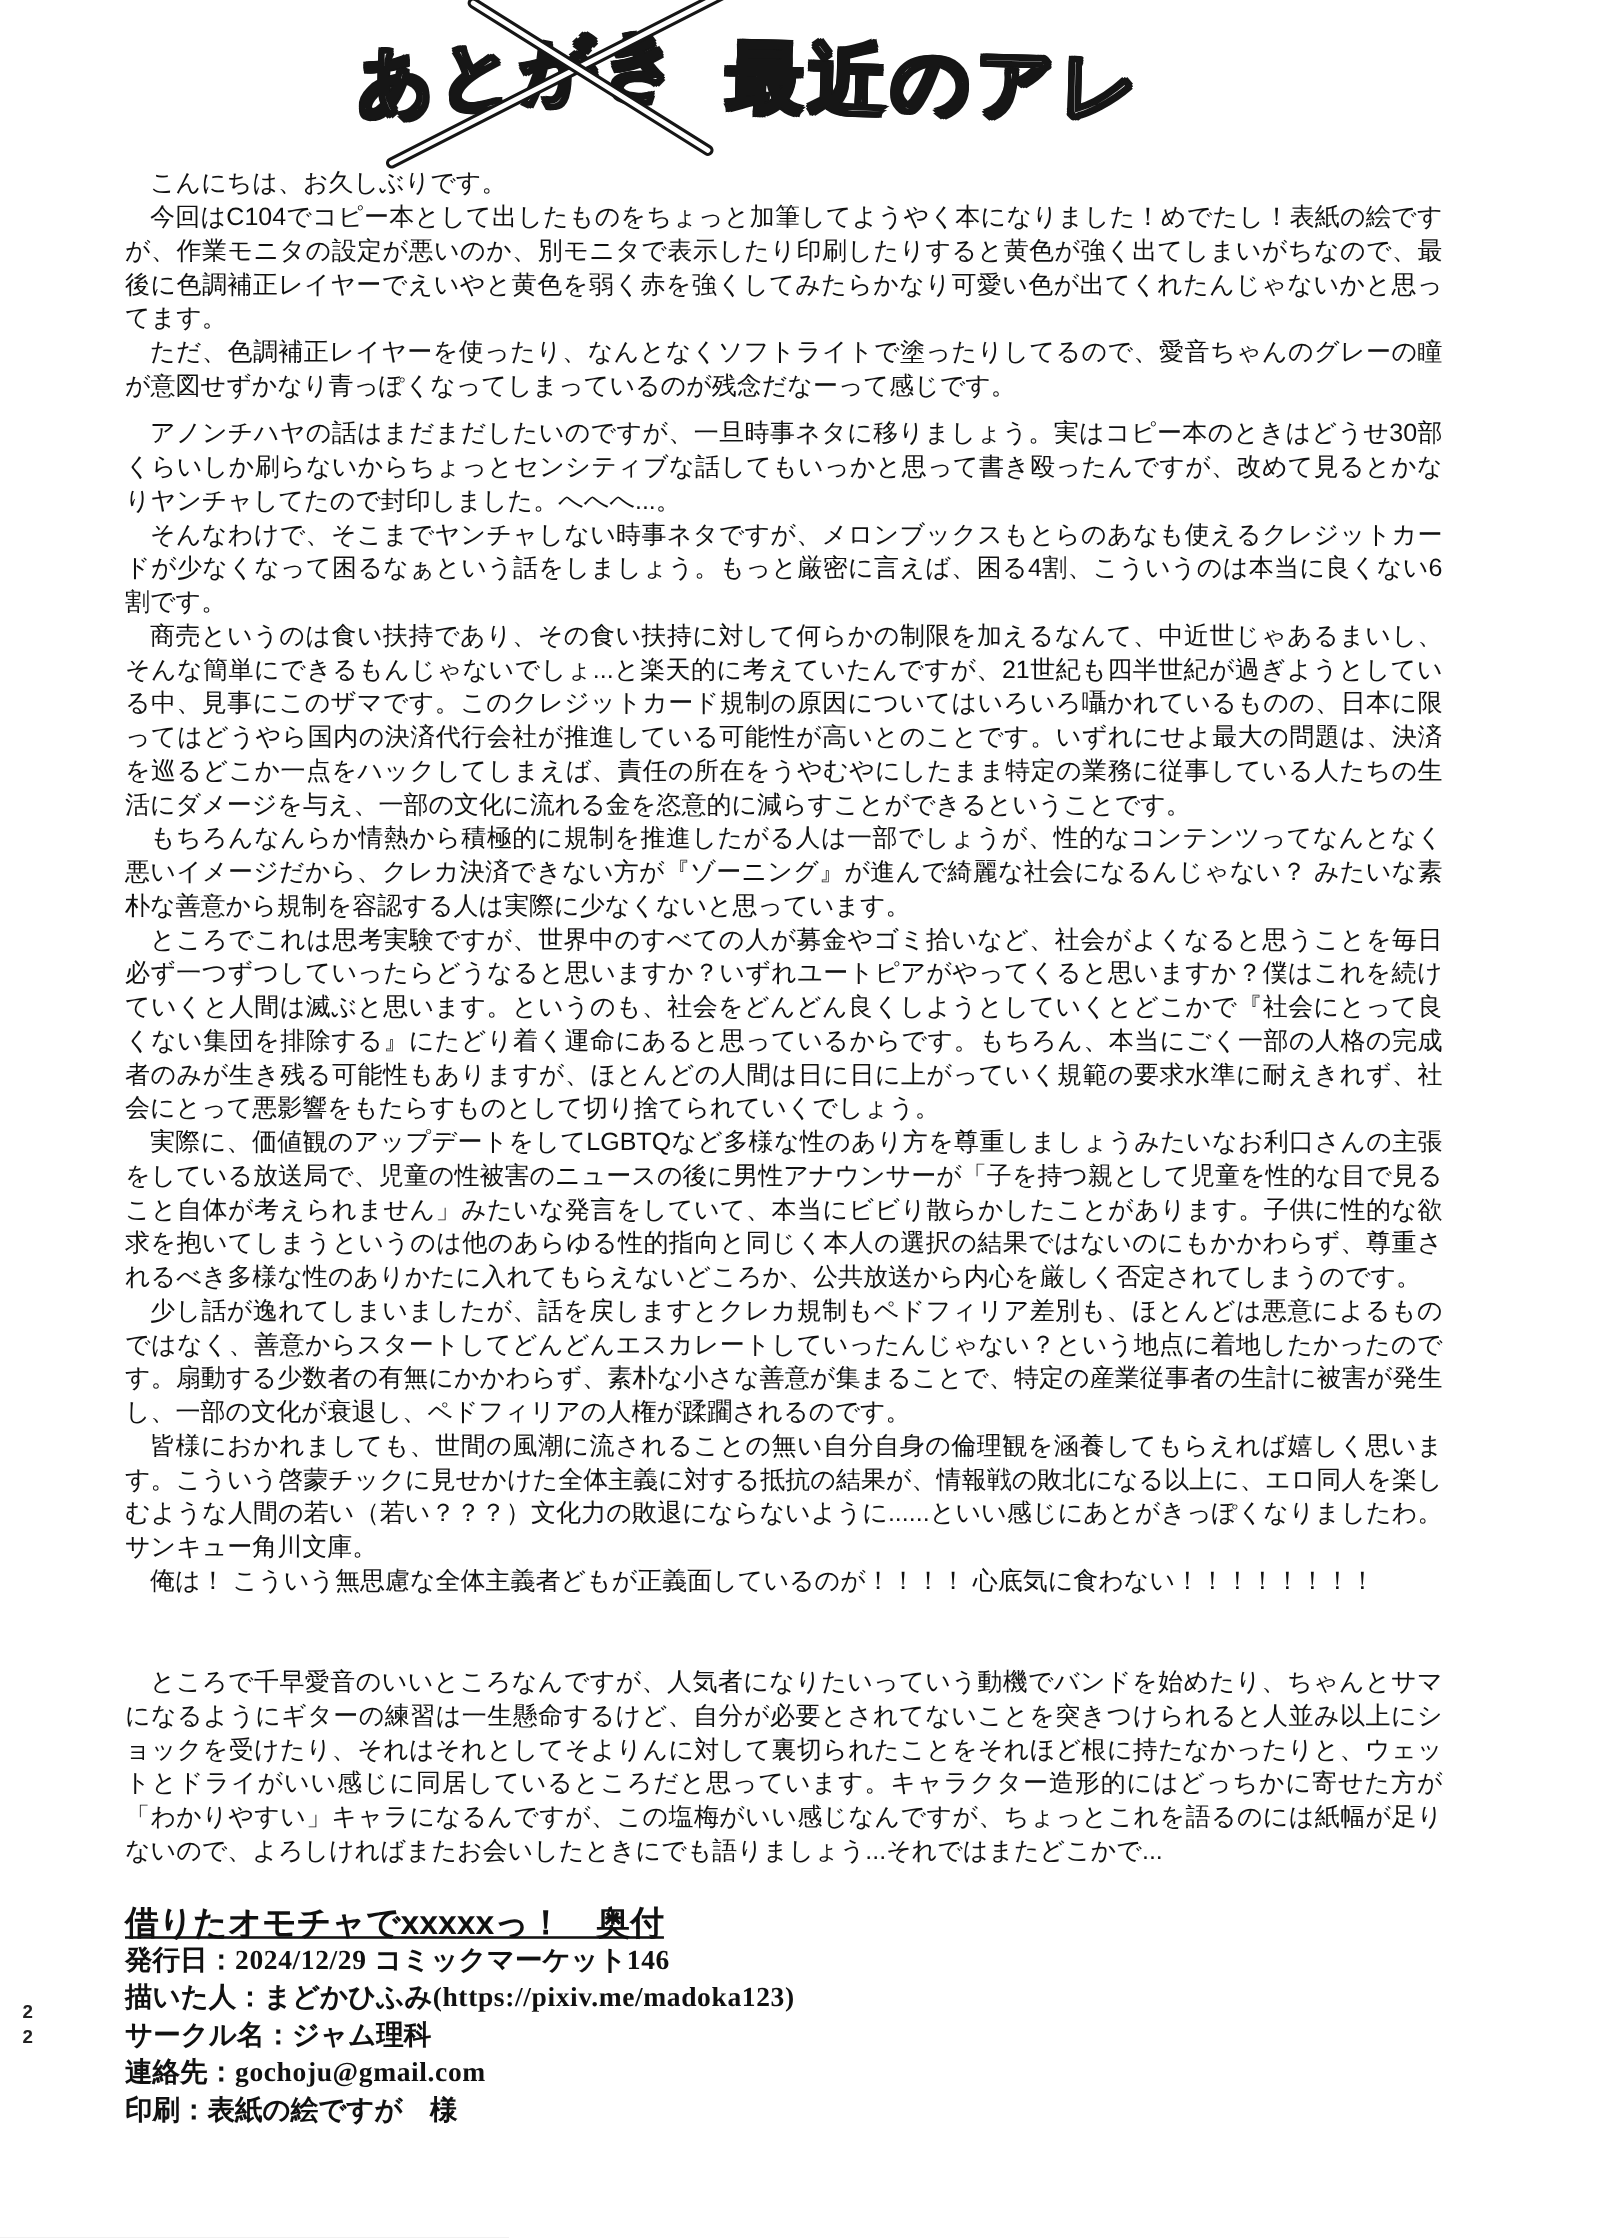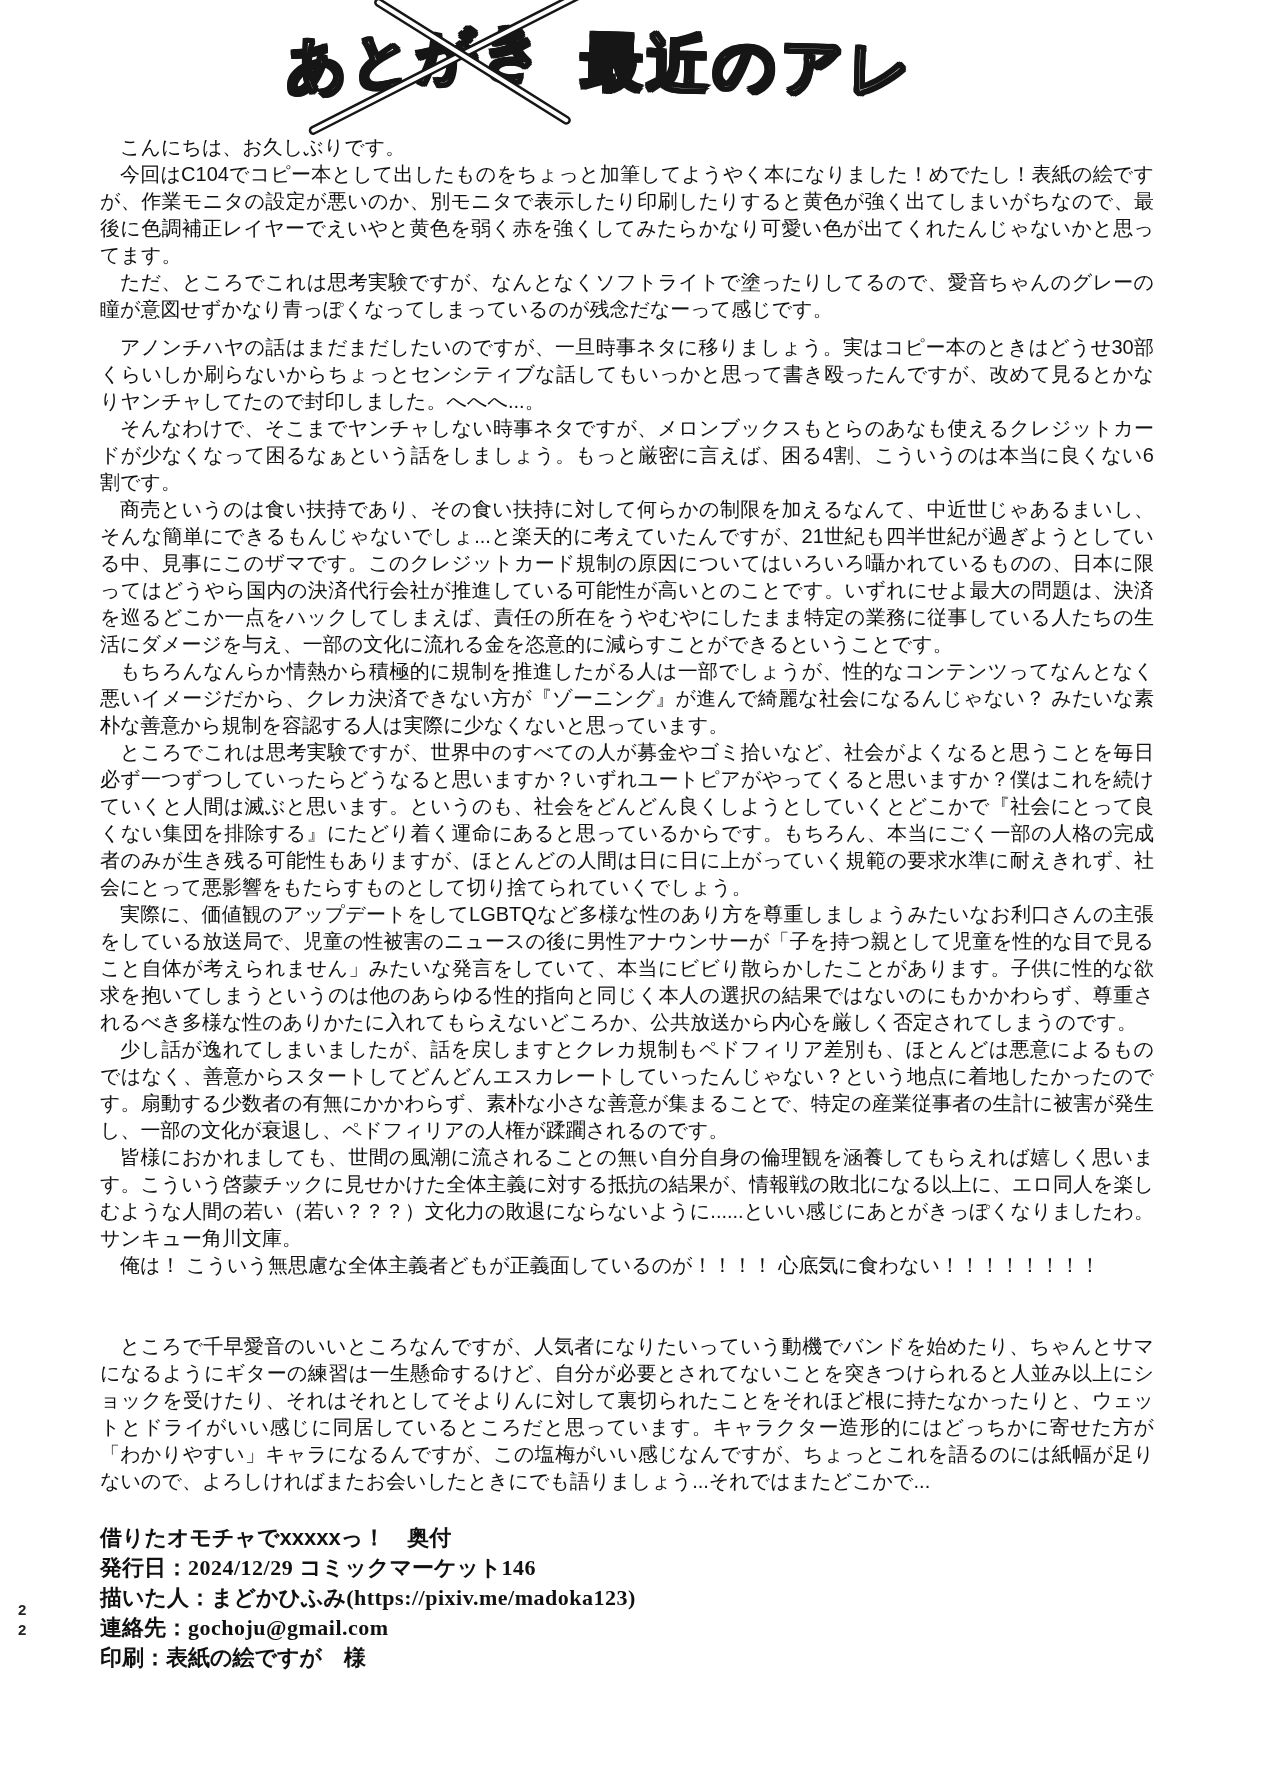--- a/index.html
+++ b/index.html
@@ -73,21 +73,21 @@
   .body-text p.gap-2 { margin-top: 54px; }
 
   
   .colophon {
     margin-top: 28px;
     font-size: 22px;
     line-height: 30px;
     font-weight: bold;
     text-align: left;
   }
-  .colophon .colophon-title { margin: 0 0 0 0; font-size: 22px; }
+  .colophon .colophon-title { margin: 0 0 0 0; font-size: 27px; text-decoration: underline; }
   .colophon-line { white-space: nowrap; }
   .colophon .serif {
     font-family: "Liberation Serif", serif;
     letter-spacing: 0.5px;
   }
 
   
   .page-number {
     position: absolute;
     left: 18px;
@@ -116,36 +116,37 @@
         <line x1="30%" y1="0%" x2="88%" y2="104%" stroke="#ffffff" stroke-width="4" stroke-linecap="round"></line>
       </svg>
     </span>
     <span class="outline-text title-main">最近のアレ</span>
   </div>
 
   <main class="body-text" id="paragraphs">
 
     <p>こんにちは、お久しぶりです。</p>
       <p>今回はC104でコピー本として出したものをちょっと加筆してようやく本になりました！めでたし！表紙の絵ですが、作業モニタの設定が悪いのか、別モニタで表示したり印刷したりすると黄色が強く出てしまいがちなので、最後に色調補正レイヤーでえいやと黄色を弱く赤を強くしてみたらかなり可愛い色が出てくれたんじゃないかと思ってます。</p>
-      <p>ただ、ところでこれは思考実験ですが、なんとなくソフトライトで塗ったりしてるので、愛音ちゃんのグレーの瞳が意図せずかなり青っぽくなってしまっているのが残念だなーって感じです。</p>
+      <p>ただ、色調補正レイヤーを使ったり、なんとなくソフトライトで塗ったりしてるので、愛音ちゃんのグレーの瞳が意図せずかなり青っぽくなってしまっているのが残念だなーって感じです。</p>
       <p class="gap-1">アノンチハヤの話はまだまだしたいのですが、一旦時事ネタに移りましょう。実はコピー本のときはどうせ30部くらいしか刷らないからちょっとセンシティブな話してもいっかと思って書き殴ったんですが、改めて見るとかなりヤンチャしてたので封印しました。へへへ...。</p>
       <p>そんなわけで、そこまでヤンチャしない時事ネタですが、メロンブックスもとらのあなも使えるクレジットカードが少なくなって困るなぁという話をしましょう。もっと厳密に言えば、困る4割、こういうのは本当に良くない6割です。</p>
       <p>商売というのは食い扶持であり、その食い扶持に対して何らかの制限を加えるなんて、中近世じゃあるまいし、そんな簡単にできるもんじゃないでしょ...と楽天的に考えていたんですが、21世紀も四半世紀が過ぎようとしている中、見事にこのザマです。このクレジットカード規制の原因についてはいろいろ囁かれているものの、日本に限ってはどうやら国内の決済代行会社が推進している可能性が高いとのことです。いずれにせよ最大の問題は、決済を巡るどこか一点をハックしてしまえば、責任の所在をうやむやにしたまま特定の業務に従事している人たちの生活にダメージを与え、一部の文化に流れる金を恣意的に減らすことができるということです。</p>
       <p>もちろんなんらか情熱から積極的に規制を推進したがる人は一部でしょうが、性的なコンテンツってなんとなく悪いイメージだから、クレカ決済できない方が『ゾーニング』が進んで綺麗な社会になるんじゃない？ みたいな素朴な善意から規制を容認する人は実際に少なくないと思っています。</p>
       <p>ところでこれは思考実験ですが、世界中のすべての人が募金やゴミ拾いなど、社会がよくなると思うことを毎日必ず一つずつしていったらどうなると思いますか？いずれユートピアがやってくると思いますか？僕はこれを続けていくと人間は滅ぶと思います。というのも、社会をどんどん良くしようとしていくとどこかで『社会にとって良くない集団を排除する』にたどり着く運命にあると思っているからです。もちろん、本当にごく一部の人格の完成者のみが生き残る可能性もありますが、ほとんどの人間は日に日に上がっていく規範の要求水準に耐えきれず、社会にとって悪影響をもたらすものとして切り捨てられていくでしょう。</p>
       <p>実際に、価値観のアップデートをしてLGBTQなど多様な性のあり方を尊重しましょうみたいなお利口さんの主張をしている放送局で、児童の性被害のニュースの後に男性アナウンサーが「子を持つ親として児童を性的な目で見ること自体が考えられません」みたいな発言をしていて、本当にビビり散らかしたことがあります。子供に性的な欲求を抱いてしまうというのは他のあらゆる性的指向と同じく本人の選択の結果ではないのにもかかわらず、尊重されるべき多様な性のありかたに入れてもらえないどころか、公共放送から内心を厳しく否定されてしまうのです。</p>
       <p>少し話が逸れてしまいましたが、話を戻しますとクレカ規制もペドフィリア差別も、ほとんどは悪意によるものではなく、善意からスタートしてどんどんエスカレートしていったんじゃない？という地点に着地したかったのです。扇動する少数者の有無にかかわらず、素朴な小さな善意が集まることで、特定の産業従事者の生計に被害が発生し、一部の文化が衰退し、ペドフィリアの人権が蹂躙されるのです。</p>
       <p>皆様におかれましても、世間の風潮に流されることの無い自分自身の倫理観を涵養してもらえれば嬉しく思います。こういう啓蒙チックに見せかけた全体主義に対する抵抗の結果が、情報戦の敗北になる以上に、エロ同人を楽しむような人間の若い（若い？？？）文化力の敗退にならないように......といい感じにあとがきっぽくなりましたわ。サンキュー角川文庫。</p>
       <p>俺は！ こういう無思慮な全体主義者どもが正義面しているのが！！！！ 心底気に食わない！！！！！！！！</p>
       <p class="gap-2">ところで千早愛音のいいところなんですが、人気者になりたいっていう動機でバンドを始めたり、ちゃんとサマになるようにギターの練習は一生懸命するけど、自分が必要とされてないことを突きつけられると人並み以上にショックを受けたり、それはそれとしてそよりんに対して裏切られたことをそれほど根に持たなかったりと、ウェットとドライがいい感じに同居しているところだと思っています。キャラクター造形的にはどっちかに寄せた方が「わかりやすい」キャラになるんですが、この塩梅がいい感じなんですが、ちょっとこれを語るのには紙幅が足りないので、よろしければまたお会いしたときにでも語りましょう...それではまたどこかで...</p>
       <section class="colophon">
       <div class="colophon-title colophon-line">借りたオモチャでxxxxxっ！　奥付</div>
       <div id="colophon-lines">
           <div class="colophon-line"><span>発行日：</span><span class="serif">2024/12/29</span><span> コミックマーケット</span><span class="serif">146</span></div>
           <div class="colophon-line"><span>描いた人：まどかひふみ</span><span class="serif">(https://pixiv.me/madoka123)</span></div>
+          <div class="colophon-line"><span>サークル名：ジャム理科</span></div>
           <div class="colophon-line"><span>連絡先：</span><span class="serif">gochoju@gmail.com</span></div>
           <div class="colophon-line"><span>印刷：表紙の絵ですが　様</span></div>
         </div>
     </section>
   </main>
 
   <div class="page-number">
     <span>2</span>
     <span>2</span>
   </div>

